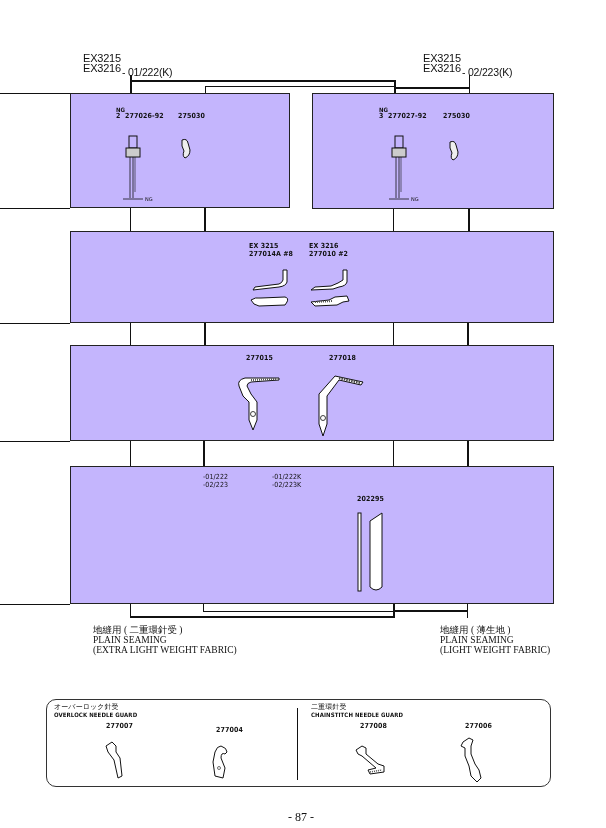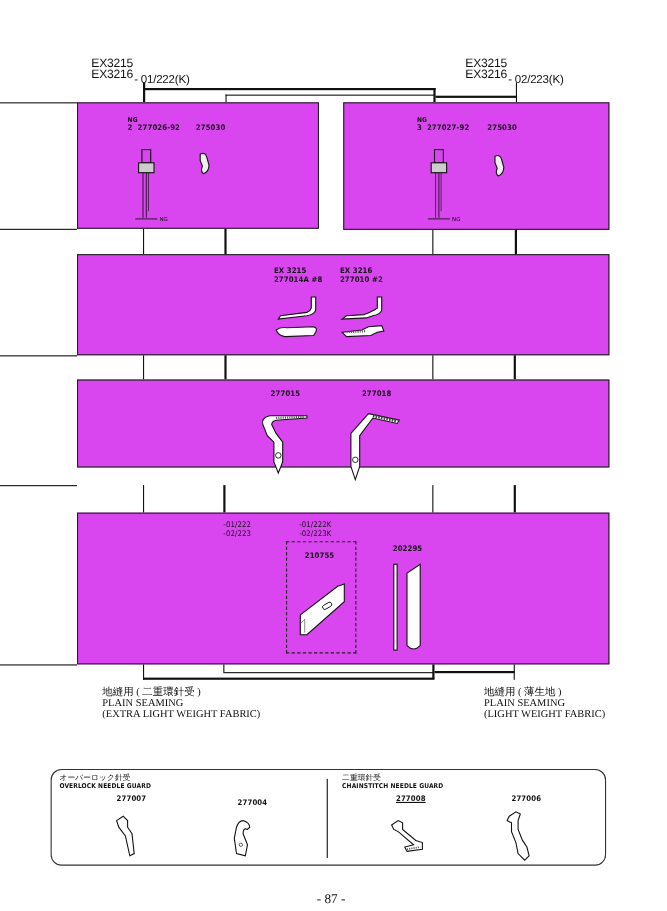--- a/index.html
+++ b/index.html
@@ -2,21 +2,21 @@
 <html><head>
 <meta charset="utf-8">
 <style>
   html, body { margin: 0; padding: 0; }
   body {
     width: 606px; height: 828px; position: relative; overflow: hidden;
     background: #ffffff; color: #111;
     font-family: "Liberation Sans", sans-serif;
   }
   .abs { position: absolute; }
-  .box { position: absolute; border: 1px solid #222; background: #d946ef; box-sizing: border-box; }
+  .box { position: absolute; border: 1px solid #222; background: #c4b5fd; box-sizing: border-box; }
   .hline { position: absolute; height: 0; border-top: 1.5px solid #111; }
   .vline { position: absolute; width: 0; border-left: 1.5px solid #111; }
   .thick { border-width: 2px; }
   .model { font-size: 11px; line-height: 10px; letter-spacing: -0.2px; }
   .model .suffix { font-size: 10.5px; position: relative; top: 4px; margin-left: 1px; }
   .pn { font-family: "DejaVu Sans Condensed", "DejaVu Sans", sans-serif; font-size: 7px; font-weight: bold; letter-spacing: 0.1px; white-space: nowrap; }
   .pn-sm { font-size: 6px; }
   .lbl { font-family: "Liberation Serif", serif; font-size: 9.5px; line-height: 10px; white-space: nowrap; }
   .dash-box { position: absolute; border: 1px dashed #222; box-sizing: border-box; }
   .guard-box { position: absolute; border: 1px solid #333; border-radius: 10px; box-sizing: border-box; }
@@ -117,21 +117,21 @@
 </div>
 
 <div>
   <div class="hline" style="left:0; top:323px; width:70px; border-top-width:1px;"></div>
   <div class="vline" style="left:130px; top:323px; height:22px;"></div>
   <div class="vline thick" style="left:204px; top:323px; height:22px;"></div>
   <div class="vline" style="left:393px; top:323px; height:22px;"></div>
   <div class="vline thick" style="left:467px; top:323px; height:22px;"></div>
 </div>
 
-<div class="box" style="left:70px; top:345px; width:484px; height:80px;">
+<div class="box" style="left:70px; top:345px; width:484px; height:96px;">
   <div class="abs pn" style="left:175px; top:8px;">277015</div>
   <div class="abs pn" style="left:258px; top:8px;">277018</div>
   <svg style="left:162px; top:26px;" width="50" height="64">
     <path d="M46 6 L12 6 Q4 8 6 14 L10 24 L16 30 L16 48 L20 58 L24 48 L24 30 L18 22 L14 14 Q14 11 18 10 L46 8 Z" fill="#fff" stroke="#111" stroke-width="1"></path>
     <path d="M18 8 L44 7" stroke="#555" stroke-width="2" stroke-dasharray="1 1"></path>
     <circle cx="20" cy="42" r="2.5" fill="none" stroke="#111" stroke-width="0.8"></circle>
   </svg>
   <svg style="left:244px; top:26px;" width="52" height="72">
     <path d="M20 4 L48 10 L46 13 L24 8 L12 24 L12 52 L8 64 L4 52 L4 22 Z" fill="#fff" stroke="#111" stroke-width="1"></path>
     <path d="M24 6 L46 11" stroke="#444" stroke-width="2.5" stroke-dasharray="1.5 1"></path>
@@ -148,28 +148,20 @@
 </div>
 
 <div class="box" style="left:70px; top:466px; width:484px; height:138px;">
   <div class="abs pn" style="left:132px; top:6px; line-height:8px; font-weight:normal;">
     <div>-01/222</div>
     <div>-02/223</div>
   </div>
   <div class="abs pn" style="left:201px; top:6px; line-height:8px; font-weight:normal;">
     <div>-01/222K</div>
     <div>-02/223K</div>
-  </div>
-  <div class="dash-box" style="left:189px; top:25px; width:64px; height:102px;">
-    <div class="abs pn" style="left:16px; top:8px;">210755</div>
-    <svg style="left:8px; top:36px;" width="50" height="54">
-      <path d="M38 4 L44 2 L44 18 L10 48 L4 48 L4 30 Z" fill="#fff" stroke="#111" stroke-width="1"></path>
-      <rect x="24" y="20" width="9" height="4" rx="2" transform="rotate(-30 28 22)" fill="none" stroke="#111" stroke-width="0.8"></rect>
-      <path d="M4 38 L8 34 L8 46" stroke="#555" stroke-width="0.6" fill="none"></path>
-    </svg>
   </div>
   <div class="abs pn" style="left:286px; top:28px;">202295</div>
   <svg style="left:285px; top:44px;" width="40" height="86">
     <rect x="2" y="2" width="3" height="78" fill="#fff" stroke="#111" stroke-width="1"></rect>
     <path d="M14 10 L26 2 L26 76 Q20 82 14 76 Z" fill="#fff" stroke="#111" stroke-width="1"></path>
   </svg>
 </div>
 
 <div>
   <div class="hline" style="left:0; top:604px; width:70px; border-top-width:1px;"></div>
@@ -207,21 +199,21 @@
   </svg>
   <svg style="left:160px; top:42px;" width="28" height="40">
     <path d="M14 4 Q10 4 8 10 L6 20 L8 34 L16 36 L18 26 L14 16 Q14 10 18 12 L20 10 Q20 6 14 4 Z" fill="#fff" stroke="#111" stroke-width="1"></path>
     <circle cx="12" cy="26" r="1.5" fill="none" stroke="#111" stroke-width="0.6"></circle>
   </svg>
 
   <div class="abs pn" style="left:264px; top:3px; line-height:8px; font-weight:normal;">
     <div>二重環針受</div>
     <div class="pn-sm" style="font-weight:bold;">CHAINSTITCH NEEDLE GUARD</div>
   </div>
-  <div class="abs pn" style="left:313px; top:22px;text-decoration:underline;">277008</div>
+  <div class="abs pn" style="left:313px; top:22px;">277008</div>
   <div class="abs pn" style="left:418px; top:22px;">277006</div>
   <svg style="left:305px; top:44px;" width="40" height="34">
     <path d="M4 6 L10 2 L14 4 L14 10 L26 20 L32 22 L32 28 L18 30 L16 26 L24 24 L10 12 L6 10 Z" fill="#fff" stroke="#111" stroke-width="1"></path>
     <path d="M18 28 L30 26" stroke="#555" stroke-width="1.5" stroke-dasharray="1 1"></path>
   </svg>
   <svg style="left:410px; top:36px;" width="30" height="50">
     <path d="M6 6 L12 2 L16 4 L14 10 L14 18 L18 28 L22 34 L24 42 L20 46 L14 40 L12 30 L8 20 L8 12 L4 10 Z" fill="#fff" stroke="#111" stroke-width="1"></path>
   </svg>
 </div>
 

